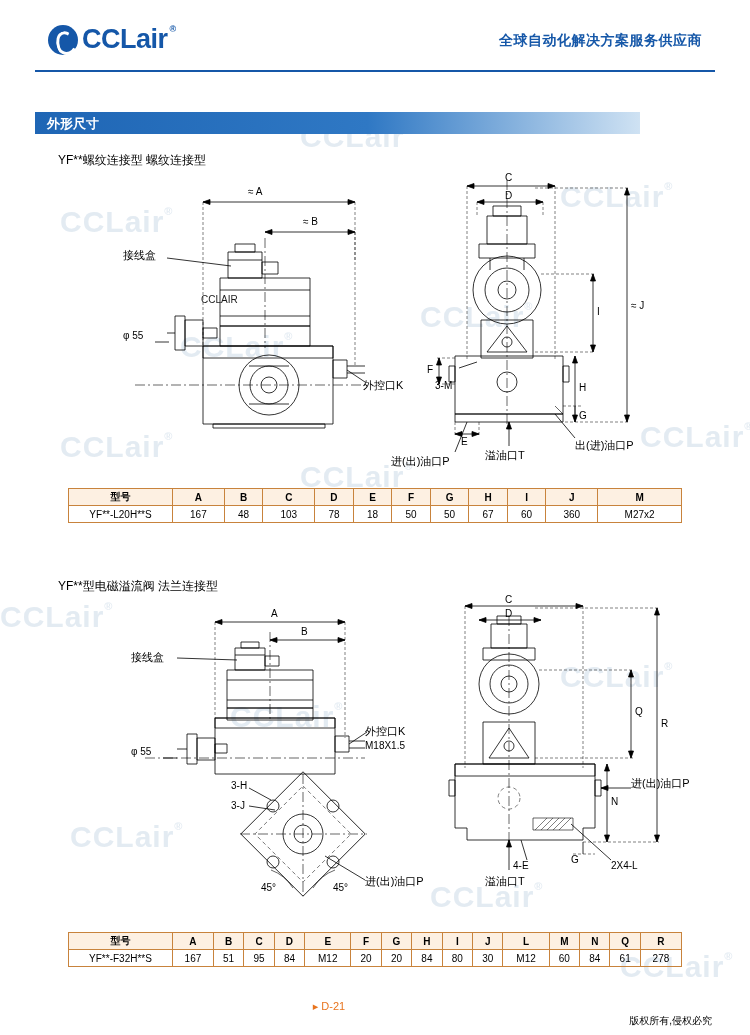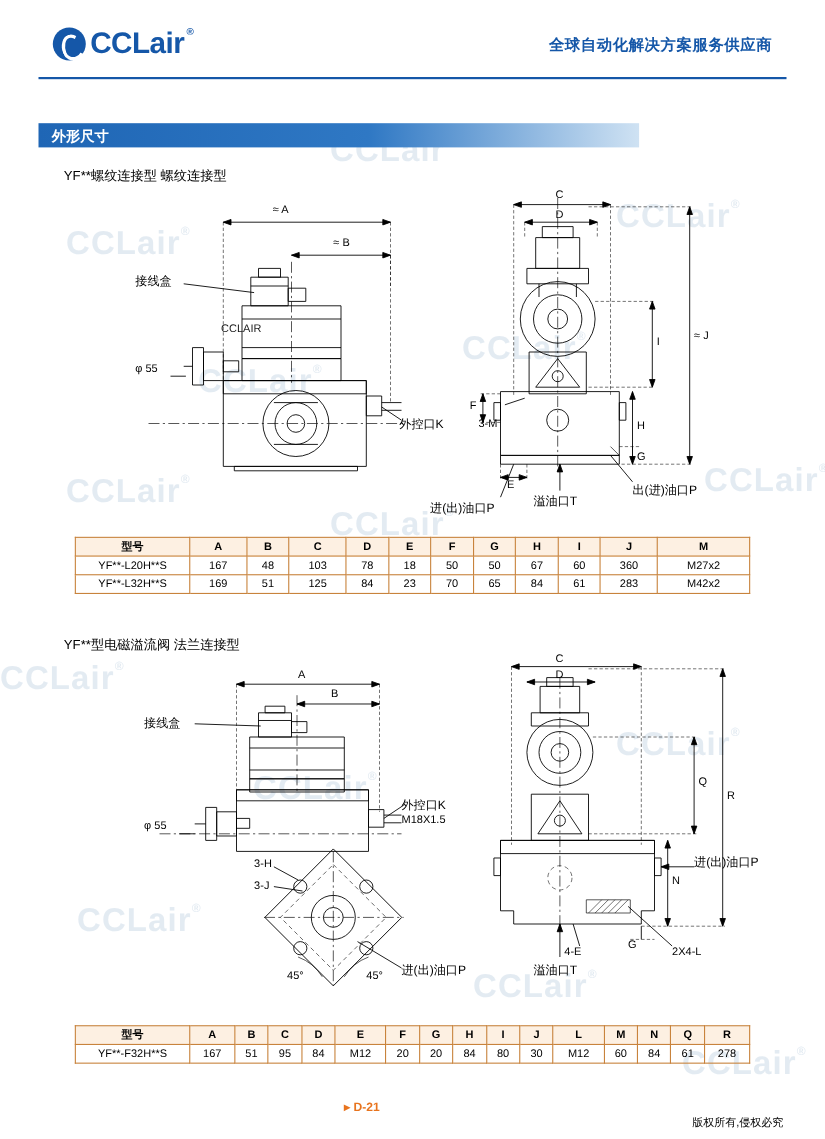--- a/index.html
+++ b/index.html
@@ -42,21 +42,21 @@
     font-size:14px; font-weight:bold; color:#1557a8;
     letter-spacing:0.5px;
   }
   .header-rule {
     position:absolute; left:35px; top:70px; width:680px; height:2px;
     background:#1557a8;
   }
 
   
   .section-bar {
-    position:absolute; left:35px; top:112px; width:546px; height:22px;
+    position:absolute; left:35px; top:112px; width:605px; height:22px;
     background:linear-gradient(to right,#1f66b5 0%, #2f78c4 55%, #cfe2f3 100%);
   }
   .section-bar span {
     position:absolute; left:12px; top:3px;
     color:#ffffff; font-size:13px; font-weight:bold;
   }
 
   
   .caption {
     position:absolute; font-size:12px; color:#000;
@@ -91,21 +91,21 @@
     margin-left:16px;
   }
   table.spec td.model, table.spec th.model {
     width:104px;
     text-align:center;
   }
 
   
   .page-num {
     position:absolute; left:0; top:1000px; width:658px;
-    text-align:center; font-size:11px; color:#e8741e; font-weight:bold;
+    text-align:center; font-size:11px; color:#e8741e; font-weight:normal;
   }
   .page-num .tri {
     display:inline-block; margin-right:3px;
     color:#e8741e;
   }
   .copyright {
     position:absolute; right:38px; top:1014px;
     font-size:10px; color:#000;
   }
 
@@ -338,34 +338,20 @@
       <td>48</td>
       <td>103</td>
       <td>78</td>
       <td>18</td>
       <td>50</td>
       <td>50</td>
       <td>67</td>
       <td>60</td>
       <td>360</td>
       <td>M27x2</td>
-    </tr>
-    <tr>
-      <td class="model">YF**-L32H**S</td>
-      <td>169</td>
-      <td>51</td>
-      <td>125</td>
-      <td>84</td>
-      <td>23</td>
-      <td>70</td>
-      <td>65</td>
-      <td>84</td>
-      <td>61</td>
-      <td>283</td>
-      <td>M42x2</td>
     </tr>
   </tbody>
 </table>
 
 <div class="caption" id="cap2">YF**型电磁溢流阀  法兰连接型</div>
 
 <div class="drawing" id="draw2">
 <svg width="680" height="325" viewBox="0 0 680 325" xmlns="http://www.w3.org/2000/svg">
   <g fill="none" stroke="#000" stroke-width="0.8" stroke-linejoin="round">
 

